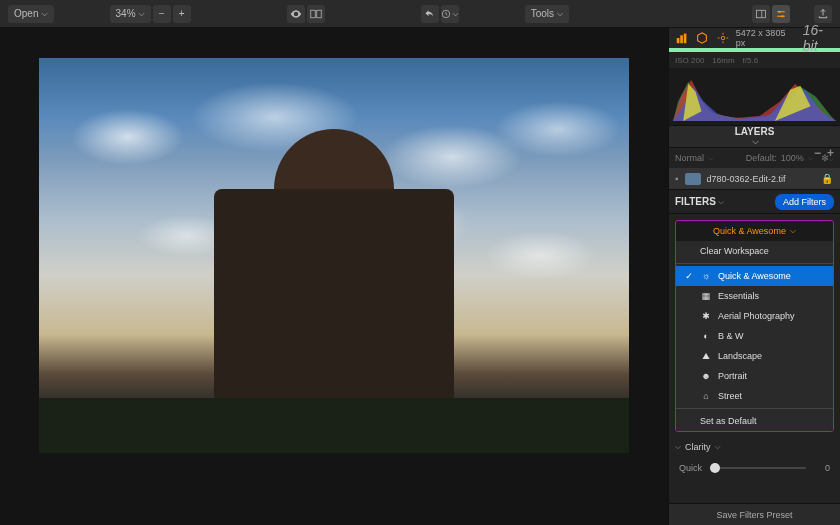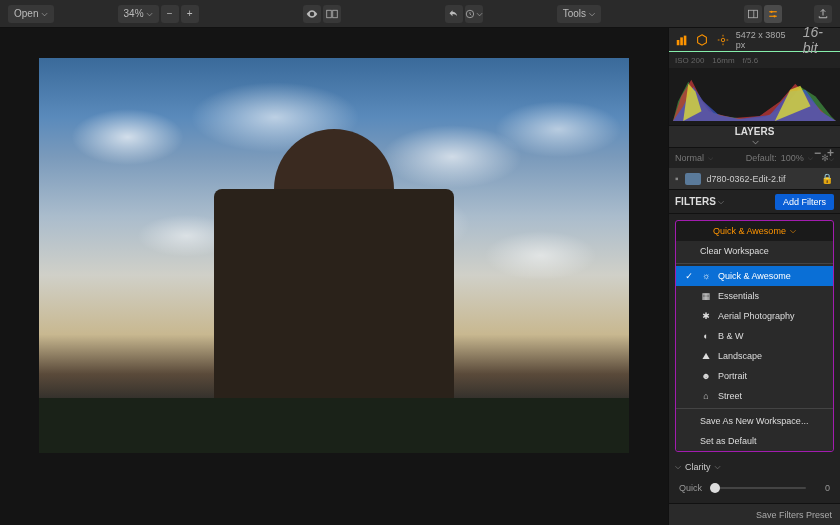--- a/index.html
+++ b/index.html
@@ -1,37 +1,37 @@
 <!DOCTYPE html>
 <html><head>
 <meta charset="utf-8">
 <style>
 * { margin: 0; padding: 0; box-sizing: border-box; font-family: -apple-system, BlinkMacSystemFont, "Segoe UI", sans-serif; }
 body { background: #1a1a1a; color: #ccc; width: 840px; height: 525px; overflow: hidden; font-size: 10px; }
 
-.toolbar { height: 28px; background: #2a2a2a; display: flex; align-items: center; padding: 0 8px; gap: 14px; border-bottom: 1px solid #111; }
+.toolbar { height: 28px; background: #2a2a2a; display: flex; align-items: center; padding: 0 8px; gap: 6px; border-bottom: 1px solid #111; }
 .toolbar .group { display: flex; align-items: center; gap: 2px; }
 .toolbar .spacer { flex: 1; }
 .tb-btn { background: #383838; border: none; color: #bbb; height: 18px; min-width: 18px; padding: 0 6px; font-size: 10px; border-radius: 3px; cursor: pointer; display: inline-flex; align-items: center; justify-content: center; }
 .tb-btn.narrow { padding: 0; width: 18px; }
 .tb-btn svg { width: 12px; height: 12px; fill: #bbb; }
 .tb-btn.active { background: #4a4a4a; }
 .tb-btn.orange svg { fill: #ff9500; }
 
 .main { display: flex; height: calc(100% - 28px); }
 .canvas-area { flex: 1; background: #141414; display: flex; align-items: flex-start; justify-content: center; padding: 30px 20px; }
 .canvas-image { width: 590px; height: 395px; background: linear-gradient(180deg, #3a6a9a 0%, #5a8abb 15%, #7a9abb 25%, #aabccc 40%, #d0d0c8 55%, #c8b890 70%, #5a4a3a 80%, #2a2a28 88%, #1a2a1a 100%); position: relative; overflow: hidden; }
 .canvas-image .clouds { position: absolute; inset: 0; background: radial-gradient(ellipse 80px 40px at 15% 20%, rgba(255,255,255,0.7), transparent 70%), radial-gradient(ellipse 120px 50px at 40% 15%, rgba(255,255,255,0.6), transparent 70%), radial-gradient(ellipse 100px 45px at 70% 25%, rgba(255,255,255,0.65), transparent 70%), radial-gradient(ellipse 90px 40px at 88% 18%, rgba(255,255,255,0.55), transparent 70%), radial-gradient(ellipse 70px 30px at 25% 45%, rgba(255,255,255,0.5), transparent 70%), radial-gradient(ellipse 110px 50px at 60% 42%, rgba(255,255,255,0.6), transparent 70%), radial-gradient(ellipse 80px 35px at 85% 50%, rgba(255,255,255,0.5), transparent 70%); }
 .canvas-image .building { position: absolute; left: 50%; top: 18%; transform: translateX(-50%); width: 240px; height: 280px; }
 .canvas-image .dome { position: absolute; top: 0; left: 50%; transform: translateX(-50%); width: 120px; height: 70px; background: #3a2a20; border-radius: 60px 60px 0 0; }
 .canvas-image .base { position: absolute; top: 60px; left: 0; right: 0; height: 220px; background: #2a221a; border-radius: 8px 8px 0 0; }
 .canvas-image .ground { position: absolute; bottom: 0; left: 0; right: 0; height: 55px; background: #1a2218; }
 
 .sidebar { width: 172px; background: #222; display: flex; flex-direction: column; border-left: 1px solid #111; }
-.info-bar { height: 24px; background: #262626; display: flex; align-items: center; padding: 0 6px; gap: 6px; border-bottom: 1px solid #86efac; }
+.info-bar { height: 24px; background: #262626; display: flex; align-items: center; padding: 0 6px; gap: 6px; border-bottom: 4px solid #86efac; }
 .info-bar .icon-btn { width: 16px; height: 16px; display: flex; align-items: center; justify-content: center; cursor: pointer; }
 .info-bar .icon-btn svg { width: 14px; height: 14px; fill: #ff9500; }
 .info-bar .dim-text { margin-left: auto; font-size: 9px; color: #aaa; }
 .info-bar .bit-text { font-size: 14px; color: #aaa; margin-left: 6px; font-style: italic; }
 .meta-bar { height: 16px; padding: 0 6px; font-size: 8px; color: #666; display: flex; gap: 8px; align-items: center; }
 
 .histogram { height: 58px; background: #1a1a1a; position: relative; border-bottom: 1px solid #111; padding: 4px; }
 .histogram svg { width: 100%; height: 100%; }
 
 .panel-header { height: 22px; background: #2a2a2a; display: flex; align-items: center; padding: 0 6px; font-size: 10px; font-weight: 600; color: #ddd; border-bottom: 1px solid #111; cursor: pointer; flex-direction: column; }
@@ -44,41 +44,41 @@
 .layer-controls .gear { margin-left: 4px; }
 
 .layer-row { height: 22px; background: #333; display: flex; align-items: center; padding: 0 6px; gap: 6px; font-size: 9px; color: #ccc; border-bottom: 1px solid #111; }
 .layer-row .thumb { width: 16px; height: 12px; background: #5a7a9a; border-radius: 2px; }
 .layer-row .lock { margin-left: auto; color: #888; font-size: 10px; }
 .layer-row .vis { color: #888; font-size: 10px; }
 
 .filters-header { height: 24px; display: flex; align-items: center; padding: 0 6px; border-bottom: 1px solid #111; }
 .filters-header .title { font-size: 10px; font-weight: 600; color: #ddd; }
 .filters-header .chev { margin-left: 2px; font-size: 8px; color: #888; }
-.filters-header .add-btn { margin-left: auto; background: #0a5fd6; color: #fff; border: none; font-size: 9px; padding: 3px 8px; border-radius: 2px; cursor: pointer; }
+.filters-header .add-btn { margin-left: auto; background: #0a5fd6; color: #fff; border: none; font-size: 9px; padding: 3px 8px; border-radius: 7px; cursor: pointer; }
 
 .workspace-dropdown { margin: 6px; border: 1px solid #a21caf; border-radius: 3px; background: #1a1a1a; }
 .workspace-current { height: 20px; display: flex; align-items: center; justify-content: center; font-size: 9px; color: #ff9500; cursor: pointer; gap: 4px; }
 .workspace-menu { background: #2a2a2a; border-radius: 0 0 3px 3px; }
 .ws-item { height: 20px; display: flex; align-items: center; padding: 0 8px; font-size: 9px; color: #ddd; cursor: pointer; gap: 6px; }
 .ws-item.selected { background: #0a6fd6; color: #fff; }
 .ws-item .check { width: 10px; text-align: center; }
 .ws-item .wicon { width: 12px; display: inline-flex; justify-content: center; }
 .ws-separator { height: 1px; background: #444; margin: 2px 0; }
 .ws-group { position: relative; }
 
 .filter-item { height: 18px; display: flex; align-items: center; padding: 0 6px; font-size: 9px; color: #ccc; gap: 4px; cursor: pointer; }
 .filter-item .chev { font-size: 8px; color: #888; }
 
 .amount-row { height: 24px; display: flex; align-items: center; padding: 0 10px; font-size: 9px; color: #999; gap: 8px; }
 .amount-row .slider-track { flex: 1; height: 2px; background: #444; position: relative; border-radius: 1px; }
 .amount-row .slider-thumb { position: absolute; left: 0; top: -4px; width: 10px; height: 10px; background: #ddd; border-radius: 50%; }
 .amount-row .val { width: 16px; text-align: right; }
 
-.bottom-bar { margin-top: auto; height: 22px; background: #2a2a2a; display: flex; align-items: center; justify-content: flex-end; padding: 0 8px; border-top: 1px solid #111; }
+.bottom-bar { margin-top: auto; height: 22px; background: #2a2a2a; display: flex; align-items: center; justify-content: center; padding: 0 8px; border-top: 1px solid #111; }
 .bottom-bar .save-preset { font-size: 9px; color: #aaa; cursor: pointer; }
 </style>
 </head>
 <body>
 
 <div class="toolbar">
   <div class="group">
     <button class="tb-btn">
         <span>Open</span> 
         <span style="font-size:8px;margin-left:3px">⌵</span>
@@ -279,24 +279,20 @@
           </div>
           <div class="ws-item">
             <span class="check"></span>
             <span class="wicon">⌂</span>
             <span>Street</span>
           </div>
         </div>
         <div class="ws-separator"></div>
         <div class="ws-item">
           <span class="check"></span>
-          <span>Save As New Workspace...</span>
-        </div>
-        <div class="ws-item">
-          <span class="check"></span>
           <span>Set as Default</span>
         </div>
       </div>
     </div>
 
     <div class="filter-item">
       <span class="chev">⌵</span>
       <span>Clarity</span>
         <span class="chev">⌵</span>
     </div>

